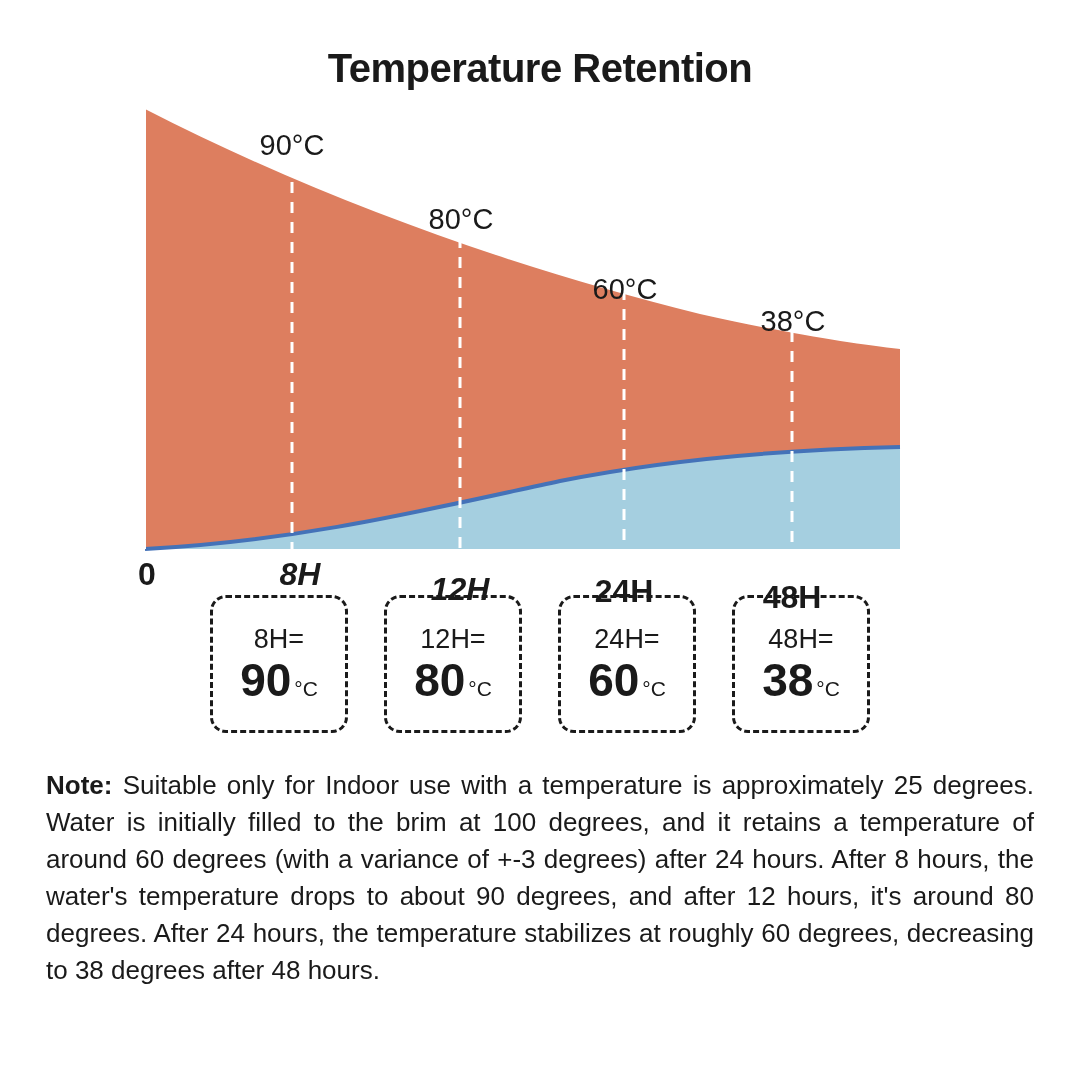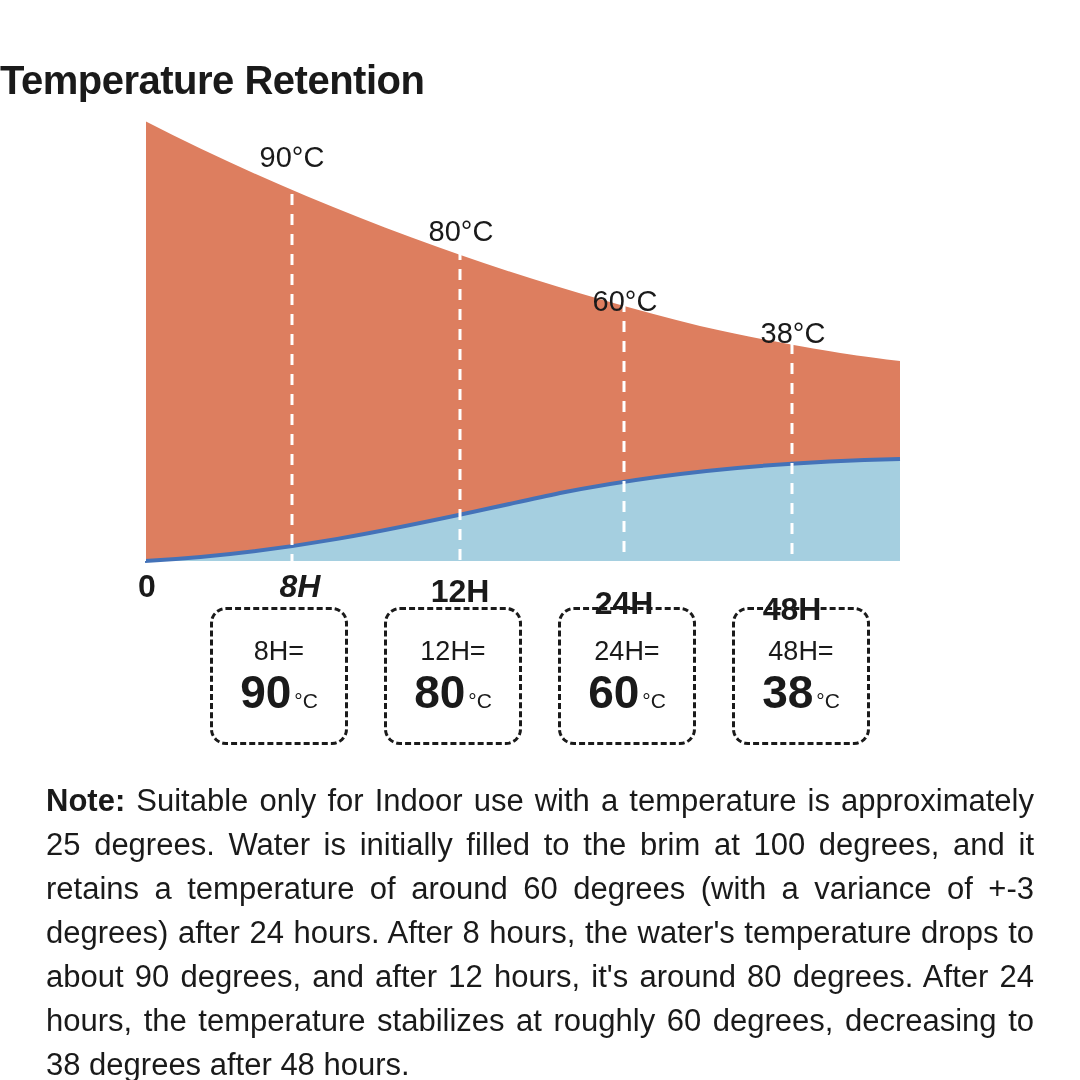--- a/index.html
+++ b/index.html
@@ -9,25 +9,25 @@
   }
   body {
     width: 1080px;
     height: 1080px;
     font-family: "Liberation Sans", sans-serif;
     color: #1a1a1a;
     overflow: hidden;
     position: relative;
   }
   #page-title {
-    text-align: left;
+    text-align: center;
     font-size: 40px;
     font-weight: bold;
     letter-spacing: -0.5px;
-    margin-top: 58px;
+    margin-top: 46px;
   }
   #chart-area {
     position: relative;
     width: 895px;
     height: 480px;
     margin-top: 18px;
   }
   #chart-svg {
     position: absolute;
     left: 0;
@@ -82,21 +82,21 @@
     font-weight: bold;
     line-height: 1;
   }
   .card-unit {
     font-size: 21px;
     font-weight: 500;
     margin-left: 3px;
   }
   #note {
     margin: 34px 46px 0 46px;
-    font-size: 31px;
+    font-size: 26px;
     line-height: 1.42;
     text-align: justify;
     color: #1a1a1a;
   }
   #note b {
     font-weight: bold;
   }
 </style>
 </head>
 <body>
@@ -120,21 +120,21 @@
     <line x1="792" y1="222" x2="792" y2="440" stroke="#ffffff" stroke-width="3" stroke-dasharray="11 9"></line>
   </svg>
 
   <div class="temp-label" style="left:292px; top:20px;">90°C</div>
   <div class="temp-label" style="left:461px; top:94px;">80°C</div>
   <div class="temp-label" style="left:625px; top:164px;">60°C</div>
   <div class="temp-label" style="left:793px; top:196px;">38°C</div>
 
   <div class="axis-label" style="left:147px; top:447px;">0</div>
   <div class="axis-label" style="left:300px; top:447px;font-style:italic;">8H</div>
-  <div class="axis-label" style="left:460px; top:452px;">12H</div>
+  <div class="axis-label" style="left:460px; top:462px;font-style:italic;">12H</div>
   <div class="axis-label" style="left:624px; top:464px;">24H</div>
   <div class="axis-label" style="left:792px; top:470px;">48H</div>
 </div>
 
 <div id="cards">
   <div class="card">
     <div class="card-hour">8H=</div>
     <div class="card-value-row">
       <span class="card-value">90</span>
       <span class="card-unit">°C</span>

